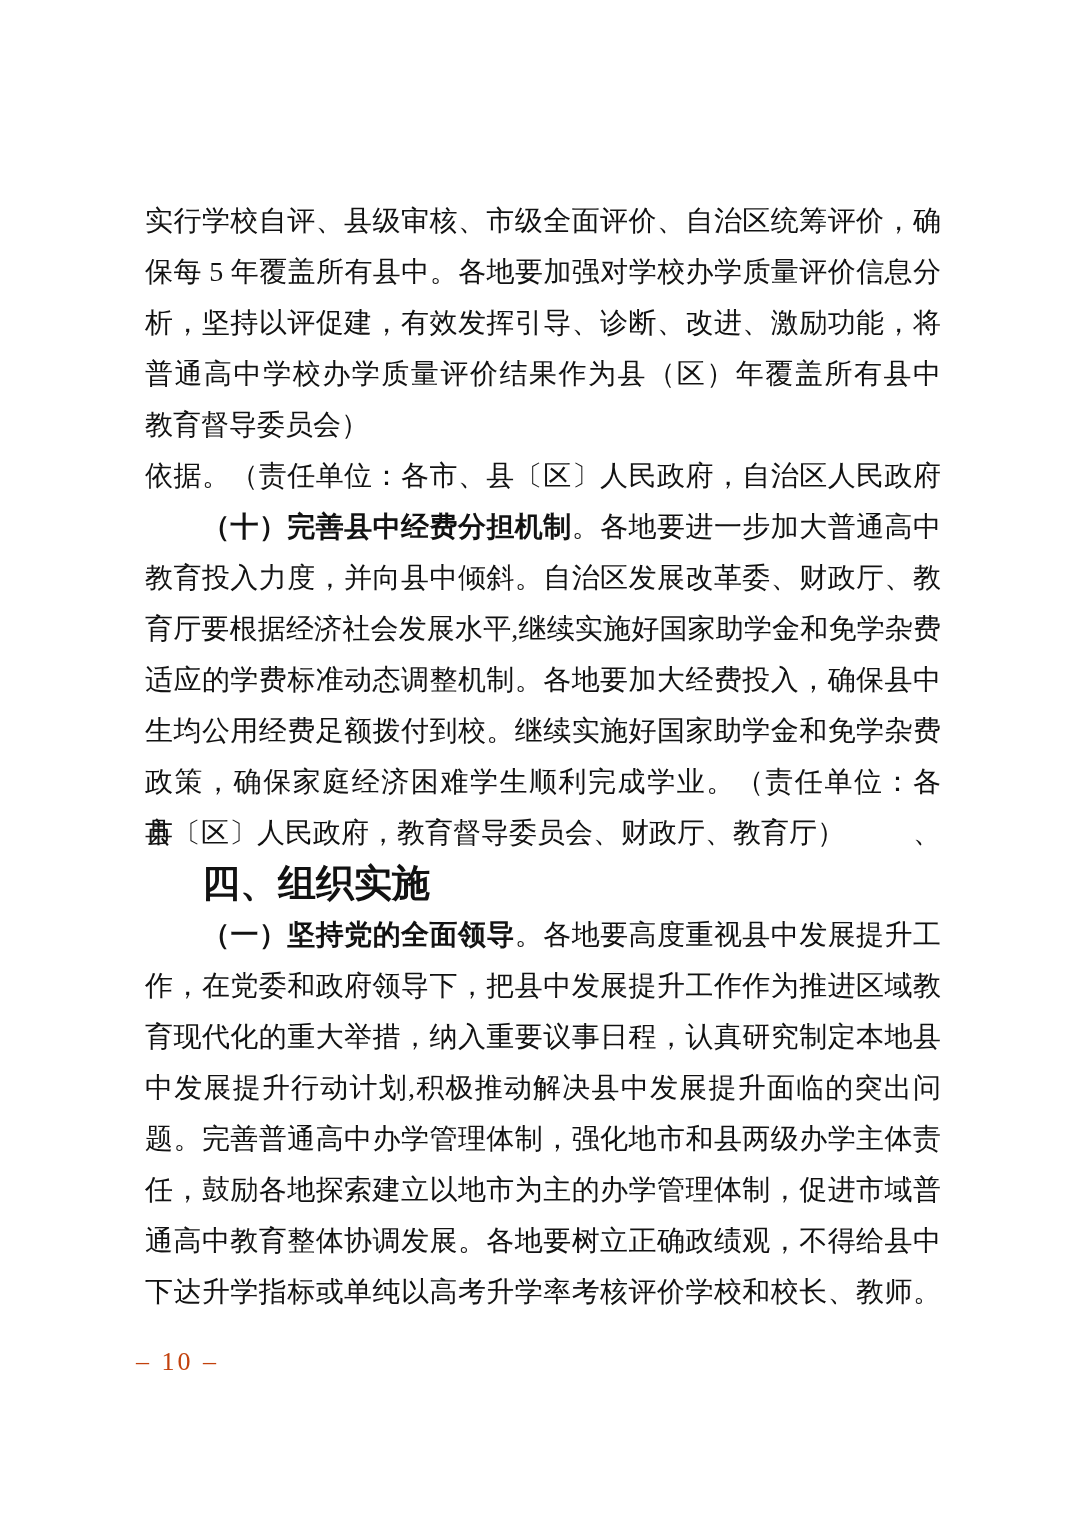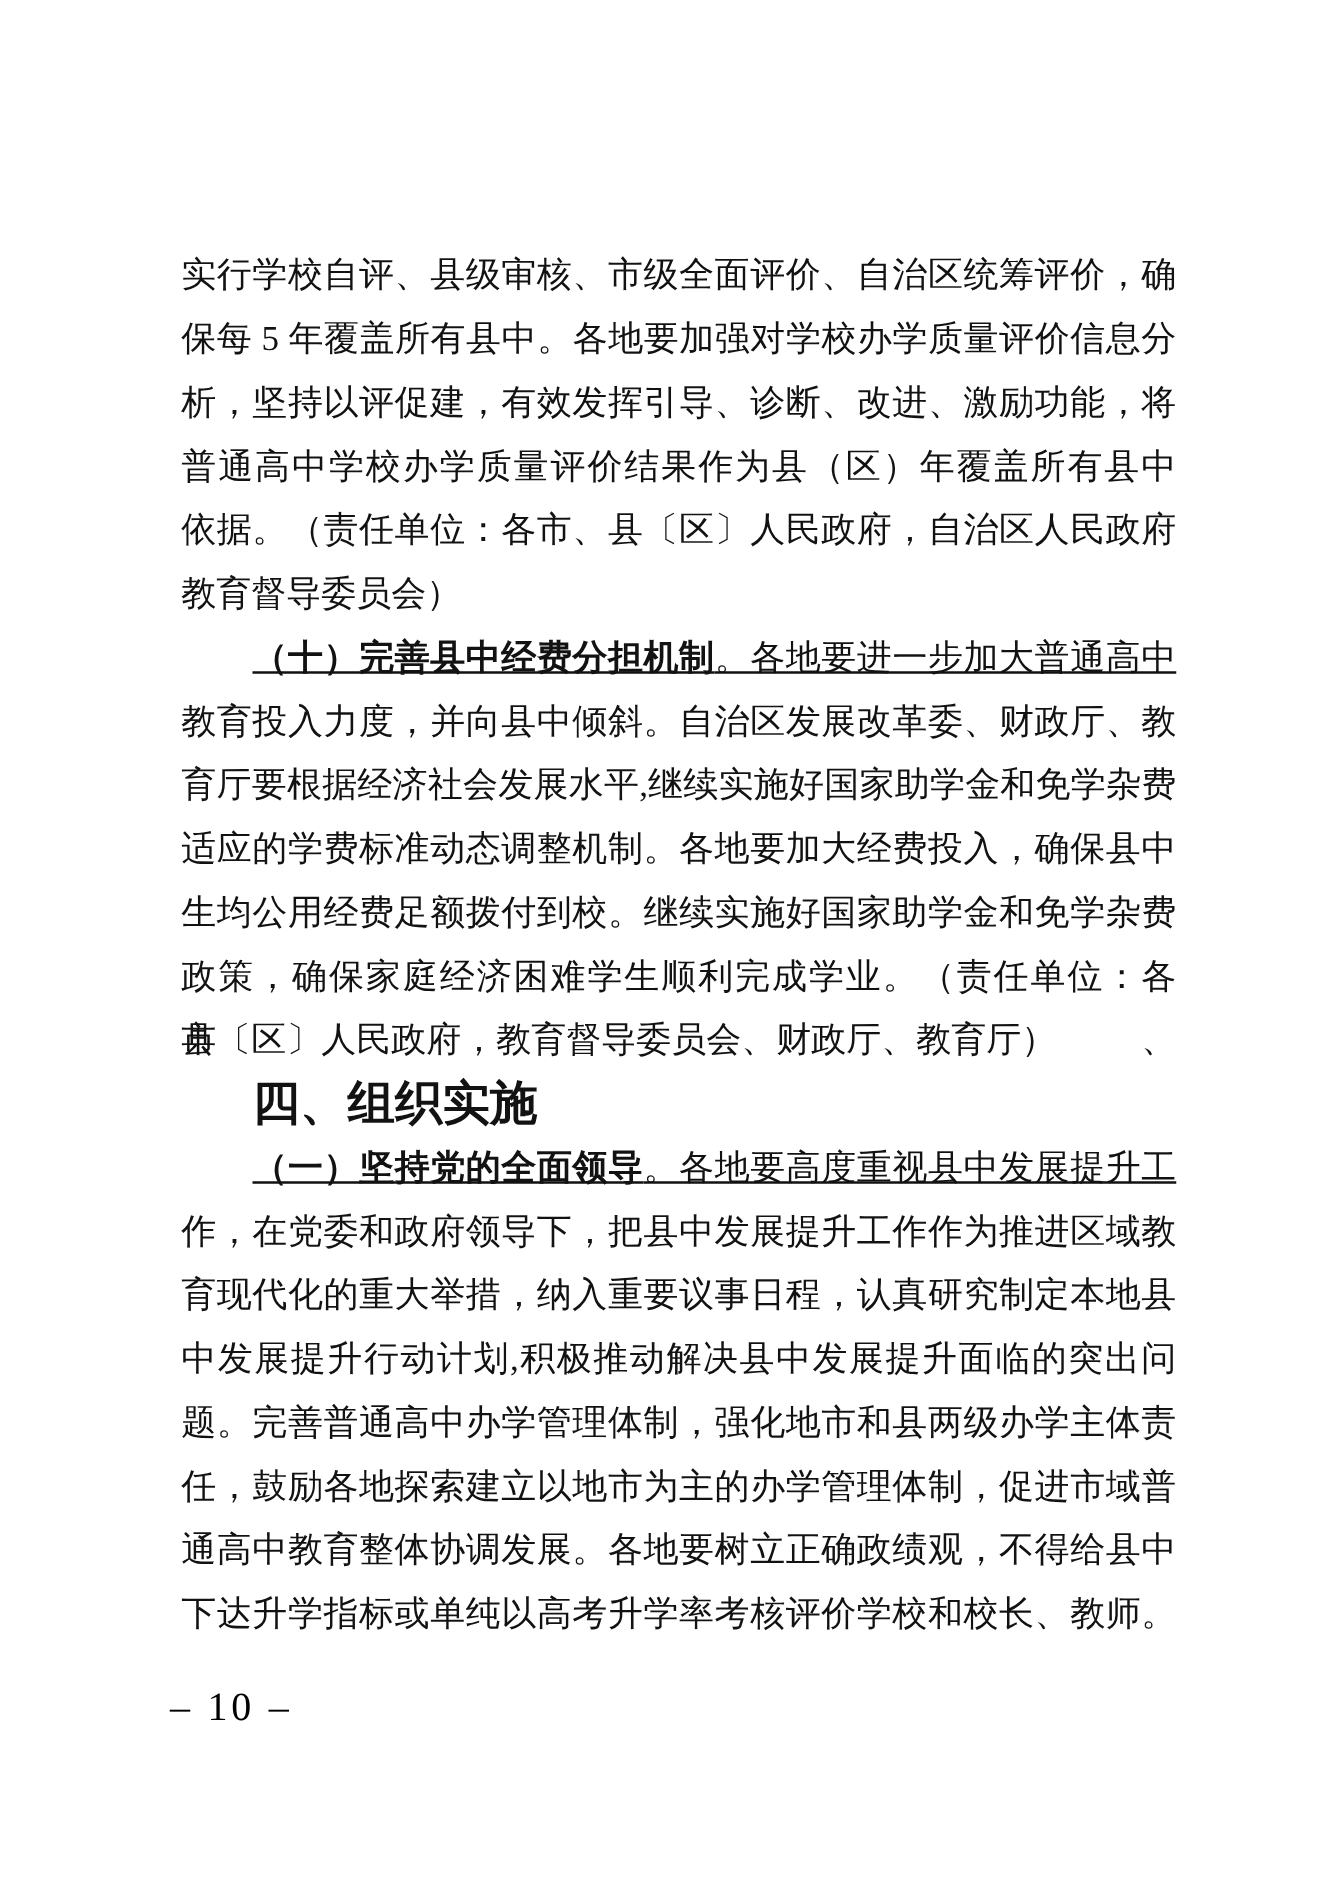--- a/index.html
+++ b/index.html
@@ -30,21 +30,20 @@
   .line {
     height: 51px;
     line-height: 51px;
     font-size: 28px;
     text-align: justify;
     text-align-last: justify;
     text-justify: inter-character;
   }
   .line.indent {
     padding-left: 57px;
-    text-decoration: underline;
   }
   .line.last {
     text-align-last: left;
   }
   .seg-bold {
     font-weight: bold;
   }
   .heading-line {
     height: 51px;
     line-height: 51px;
@@ -52,36 +51,36 @@
     font-weight: bold;
     font-family: "Liberation Sans", "DejaVu Sans", sans-serif;
   }
   .heading-line.indent {
     padding-left: 57px;
   }
   .page-number {
     position: absolute;
     left: 136px;
     top: 1347px;
-    font-size: 32px;
+    font-size: 26px;
     letter-spacing: 3px;
-    color: #000000;
+    color: #c2410c;
   }
 </style>
 </head>
 <body>
 
 <div class="doc-page">
   <div class="doc-body">
       <div class="line"><span>实行学校自评、县级审核、市级全面评价、自治区统筹评价，确</span></div>
       <div class="line"><span>保每 5 年覆盖所有县中。各地要加强对学校办学质量评价信息分</span></div>
       <div class="line"><span>析，坚持以评促建，有效发挥引导、诊断、改进、激励功能，将</span></div>
       <div class="line"><span>普通高中学校办学质量评价结果作为县（区）年覆盖所有县中</span></div>
+      <div class="line last"><span>教育督导委员会）</span></div>
       <div class="line"><span>依据。（责任单位：各市、县〔区〕人民政府，自治区人民政府</span></div>
-      <div class="line last"><span>教育督导委员会）</span></div>
       <div class="line indent"><span class="seg-bold">（十）完善县中经费分担机制</span><span>。各地要进一步加大普通高中</span></div>
       <div class="line"><span>教育投入力度，并向县中倾斜。自治区发展改革委、财政厅、教</span></div>
       <div class="line"><span>育厅要根据经济社会发展水平,继续实施好国家助学金和免学杂费</span></div>
       <div class="line"><span>适应的学费标准动态调整机制。各地要加大经费投入，确保县中</span></div>
       <div class="line"><span>生均公用经费足额拨付到校。继续实施好国家助学金和免学杂费</span></div>
       <div class="line"><span>政策，确保家庭经济困难学生顺利完成学业。（责任单位：各市、</span></div>
       <div class="line last"><span>县〔区〕人民政府，教育督导委员会、财政厅、教育厅）</span></div>
       <div class="heading-line indent">四、组织实施</div>
       <div class="line indent"><span class="seg-bold">（一）坚持党的全面领导</span><span>。各地要高度重视县中发展提升工</span></div>
       <div class="line"><span>作，在党委和政府领导下，把县中发展提升工作作为推进区域教</span></div>

